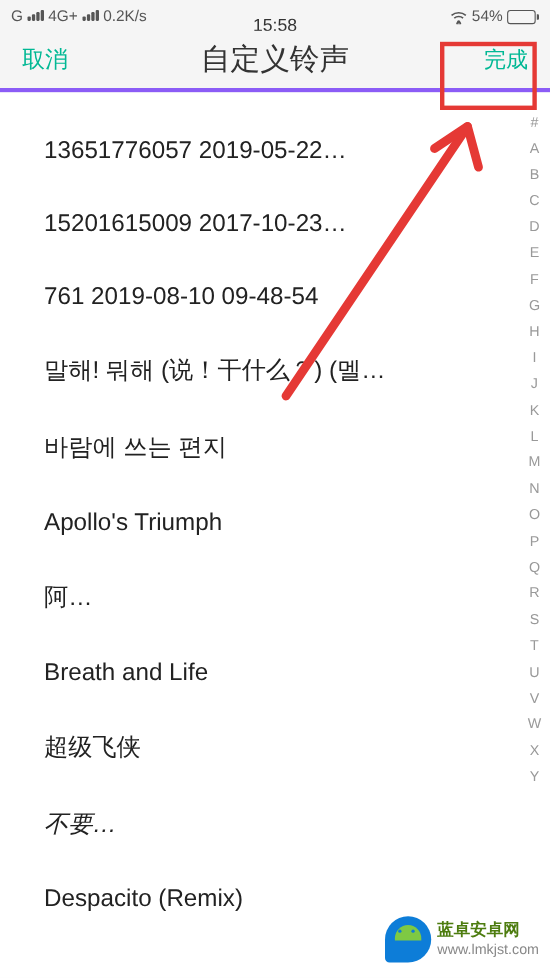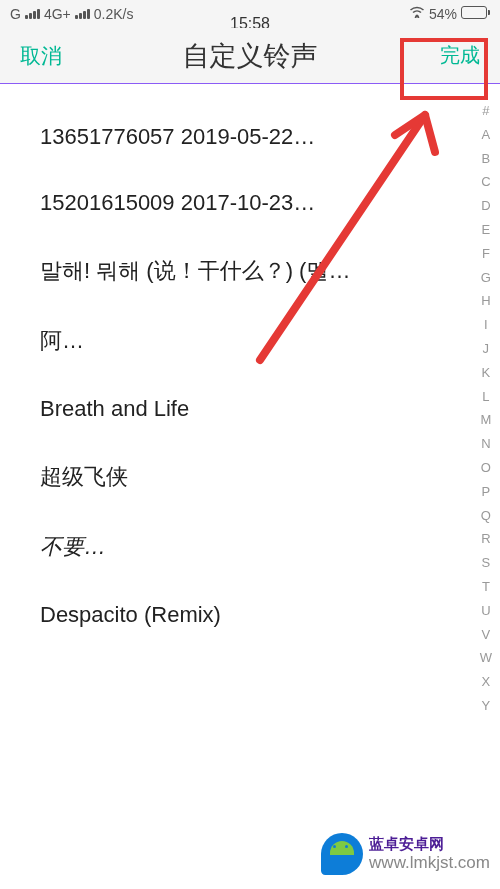--- a/index.html
+++ b/index.html
@@ -34,21 +34,21 @@
     .status-center {
       position: absolute;
       left: 50%;
       transform: translateX(-50%);
       font-size: 16px;
       color: #333;
       margin-top: 20px;
     }
     .status-right {
       display: flex;
-      align-items: flex-start;
+      align-items: flex-end;
       gap: 4px;
     }
     .signal-bars {
       display: inline-flex;
       align-items: flex-end;
       gap: 1px;
     }
     .signal-bars span {
       display: inline-block;
       width: 3px;
@@ -84,21 +84,21 @@
       border-radius: 0 1px 1px 0;
       margin-left: 1px;
     }
     .nav-bar {
       height: 56px;
       display: flex;
       align-items: center;
       justify-content: space-between;
       padding: 0 20px;
       background: #f5f5f5;
-      border-bottom: 1px solid #8b5cf6;
+      border-bottom: 4px solid #8b5cf6;
       position: relative;
     }
     .nav-cancel {
       color: #00b894;
       font-size: 21px;
       font-weight: 400;
     }
     .nav-title {
       position: absolute;
       left: 50%;
@@ -197,27 +197,27 @@
       border-radius: 50%;
       top: 12px;
     }
     .watermark-text {
       display: flex;
       flex-direction: column;
       font-size: 13px;
       line-height: 1.2;
     }
     .watermark-text .line1 {
-      color: #4c1d95;
+      color: #4d7c0f;
       font-weight: 600;
       font-size: 15px;
     }
     .watermark-text .line2 {
       color: #888;
-      font-size: 17px;
+      font-size: 13px;
     }
   </style>
 </head>
 <body>
 
 <div class="status-bar">
   <div class="status-left">
     <span>G</span>
     <span class="signal-bars">
       <span style="height:4px"></span>
@@ -250,21 +250,24 @@
 
 <div class="nav-bar">
   <span class="nav-cancel">取消</span>
   <span class="nav-title">自定义铃声</span>
   <span class="nav-done">完成</span>
 </div>
 
 <div class="list-container">
   <div class="list-item">13651776057 2019-05-22…</div>
   <div class="list-item">15201615009 2017-10-23…</div>
+  <div class="list-item">761 2019-08-10 09-48-54</div>
   <div class="list-item">말해! 뭐해 (说！干什么？) (멜…</div>
+  <div class="list-item">바람에 쓰는 편지</div>
+  <div class="list-item">Apollo's Triumph</div>
   <div class="list-item" style="position:relative;">阿…</div>
   <div class="list-item">Breath and Life</div>
   <div class="list-item">超级飞侠</div>
   <div class="list-item" style="position:relative;font-style:italic;">不要…</div>
   <div class="list-item">Despacito (Remix)</div>
 </div>
 
 <div class="index-bar">
   <span>#</span>
   <span>A</span>

